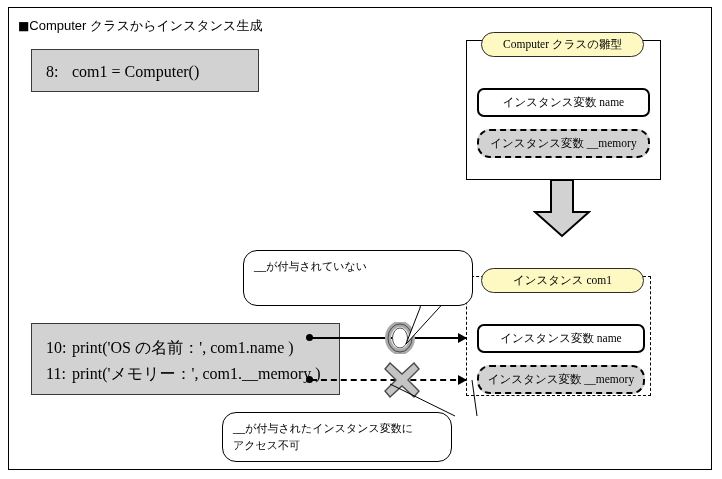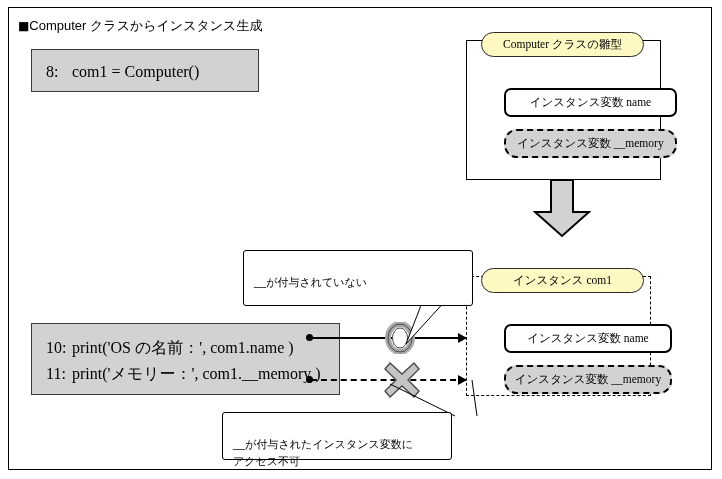--- a/index.html
+++ b/index.html
@@ -99,21 +99,20 @@
   .member-row{
     position:absolute;
     box-sizing:border-box;
     display:flex;
     align-items:center;
     justify-content:center;
     white-space:nowrap;
     font-family:"Liberation Serif","DejaVu Serif",serif;
     font-size:11.5px;
     z-index:5;
-    margin-left:27px;
   }
   .member-public{
     background:#ffffff;
     border:2px solid #000;
     border-radius:7px;
   }
   .member-private{
     background:#d2d2d2;
     border:2px dashed #000;
     border-radius:13px;
@@ -173,31 +172,31 @@
     left:384px; top:362px;
     width:36px;height:36px;
     z-index:4;
   }
 
   
   .callout{
     position:absolute;
     background:#ffffff;
     border:1px solid #000;
-    border-radius:3px;
+    border-radius:14px;
     box-sizing:border-box;
     font-family:"Liberation Sans","DejaVu Sans",sans-serif;
     font-size:11px;
     line-height:17px;
-    padding:23px 10px;
+    padding:7px 10px;
     z-index:7;
     white-space:nowrap;
   }
   #callout-top{ left:243px; top:250px; width:230px; height:56px; }
-  #callout-bottom{ left:222px; top:412px; width:230px; height:38px; }
+  #callout-bottom{ left:222px; top:412px; width:230px; height:50px; }
   .callout-tail{ position:absolute; z-index:6; }
   #tail-top{ left:400px; top:298px; width:65px; height:50px; }
   #tail-bottom{ left:350px; top:380px; width:130px; height:40px; }
 
   .nowrap{white-space:nowrap;}
 </style>
 </head>
 <body>
 
 <div id="canvas">

